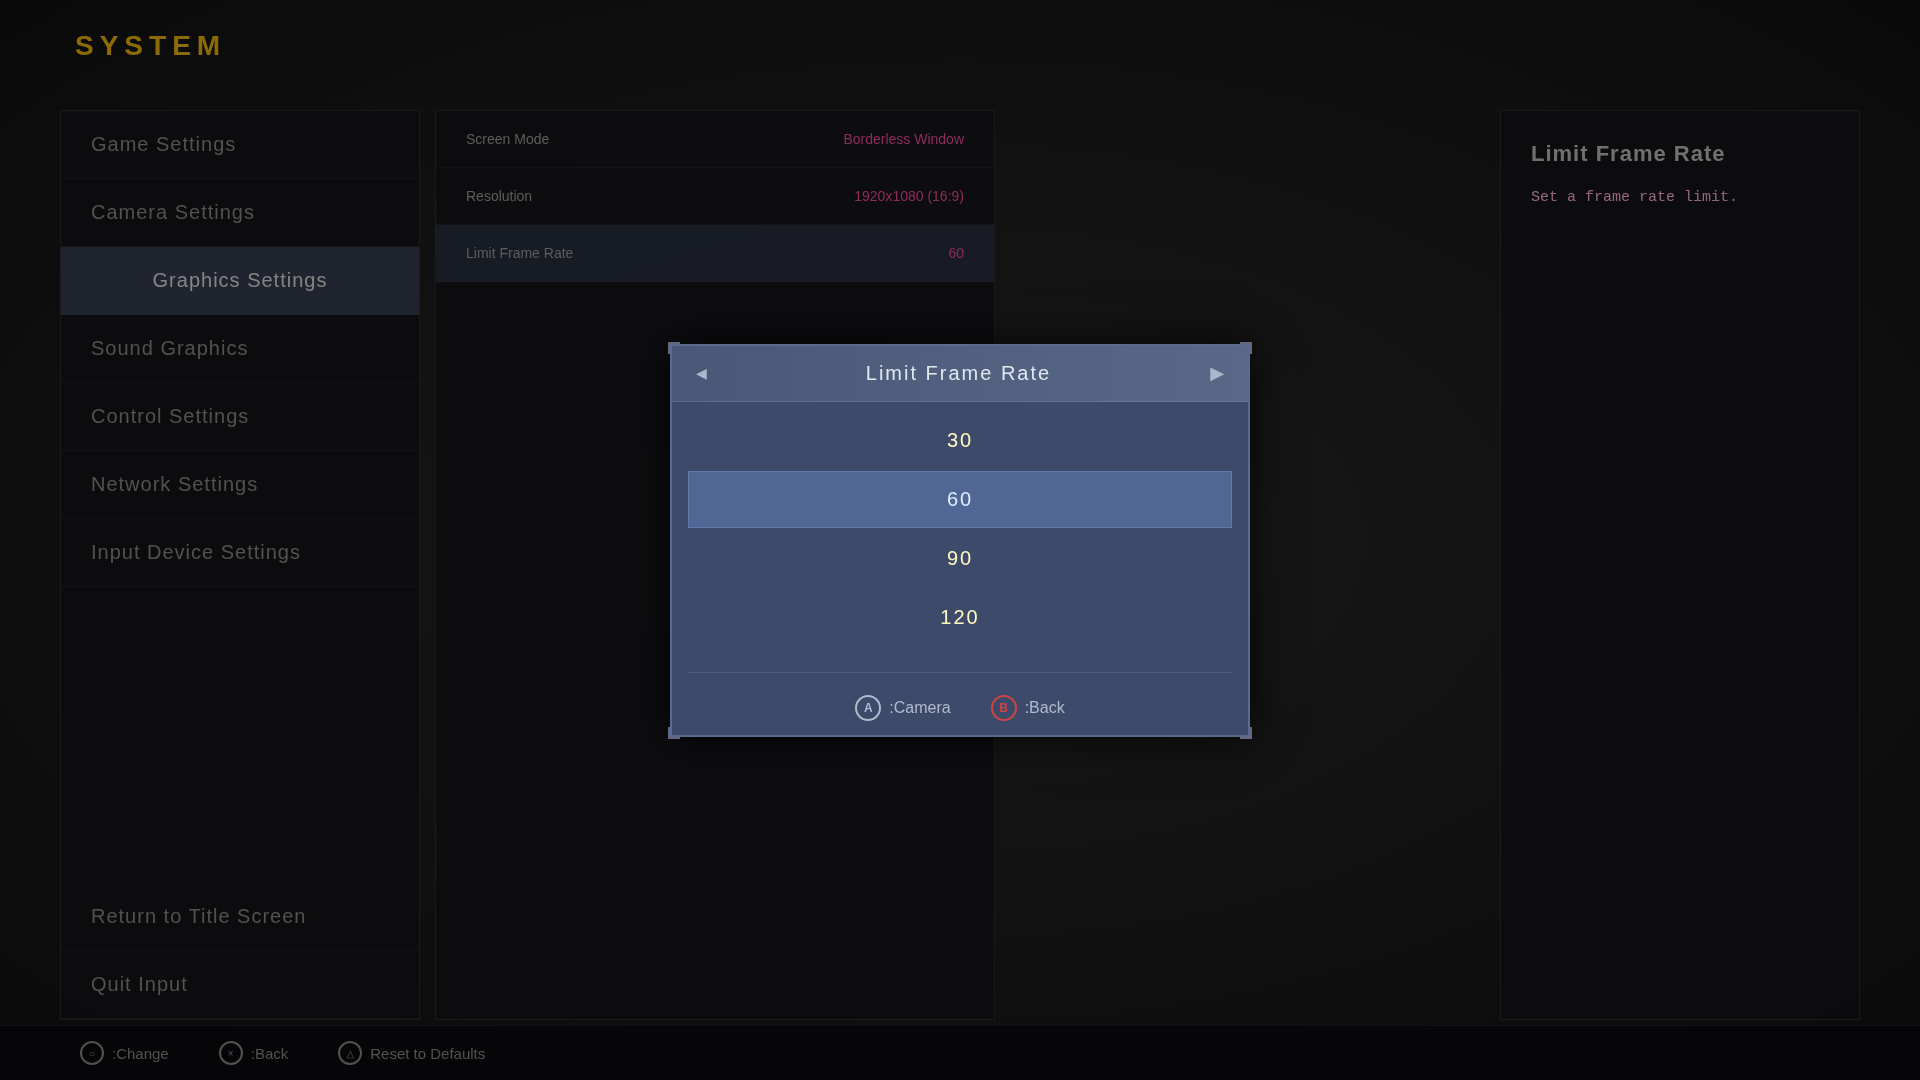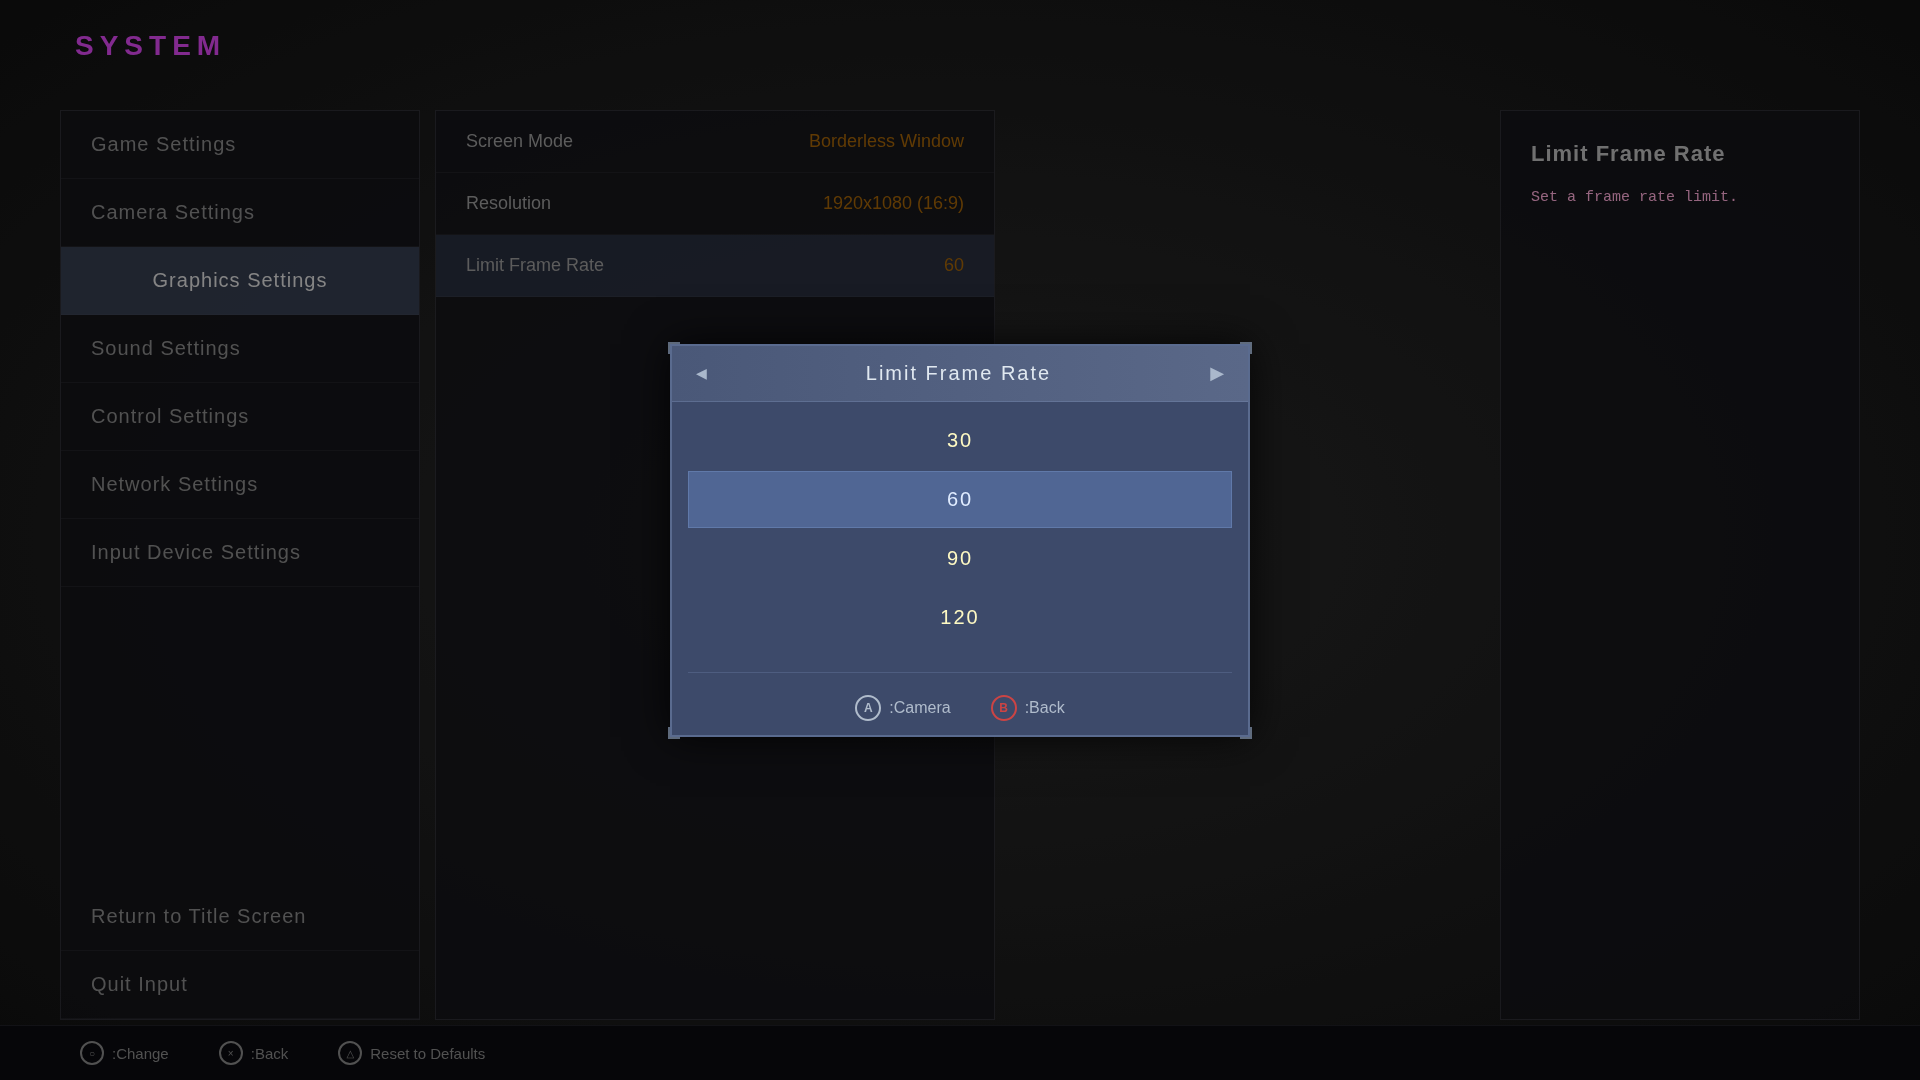--- a/index.html
+++ b/index.html
@@ -17,21 +17,21 @@
       position: absolute;
       inset: 0;
       background: radial-gradient(ellipse at center, #2a2a2a 0%, #111 100%);
     }
 
     
     .system-title {
       position: absolute;
       top: 30px;
       left: 75px;
-      color: #d946ef;
+      color: #eab308;
       font-size: 28px;
       font-weight: 700;
       letter-spacing: 6px;
       text-transform: uppercase;
     }
 
     
     .left-panel {
       position: absolute;
       top: 110px;
@@ -78,34 +78,34 @@
       border: 1px solid rgba(80,80,90,0.4);
     }
 
     .setting-row {
       display: flex;
       align-items: center;
       justify-content: space-between;
       padding: 20px 30px;
       border-bottom: 1px solid rgba(80,80,90,0.2);
       color: #888;
-      font-size: 18px;
+      font-size: 14px;
     }
 
     .setting-row.highlight {
       background: rgba(80, 100, 140, 0.3);
       color: #ccc;
     }
 
     .setting-label {
       color: #999;
     }
 
     .setting-value {
-      color: #a16207;
+      color: #ec4899;
     }
 
     
     .right-panel {
       position: absolute;
       top: 110px;
       right: 60px;
       width: 360px;
       bottom: 60px;
       background: rgba(20, 20, 25, 0.75);
@@ -290,21 +290,21 @@
 
 <div class="bg-overlay"></div>
 
 <div class="system-title">SYSTEM</div>
 
 <div class="left-panel">
   <div class="left-panel-inner">
     <div class="menu-item">Game Settings</div>
     <div class="menu-item">Camera Settings</div>
     <div class="menu-item active">Graphics Settings</div>
-    <div class="menu-item">Sound Settings</div>
+    <div class="menu-item">Sound Graphics</div>
     <div class="menu-item">Control Settings</div>
     <div class="menu-item">Network Settings</div>
     <div class="menu-item">Input Device Settings</div>
     <div class="bottom-items">
       <div class="menu-item">Return to Title Screen</div>
       <div class="menu-item">Quit Input</div>
     </div>
   </div>
 </div>
 

